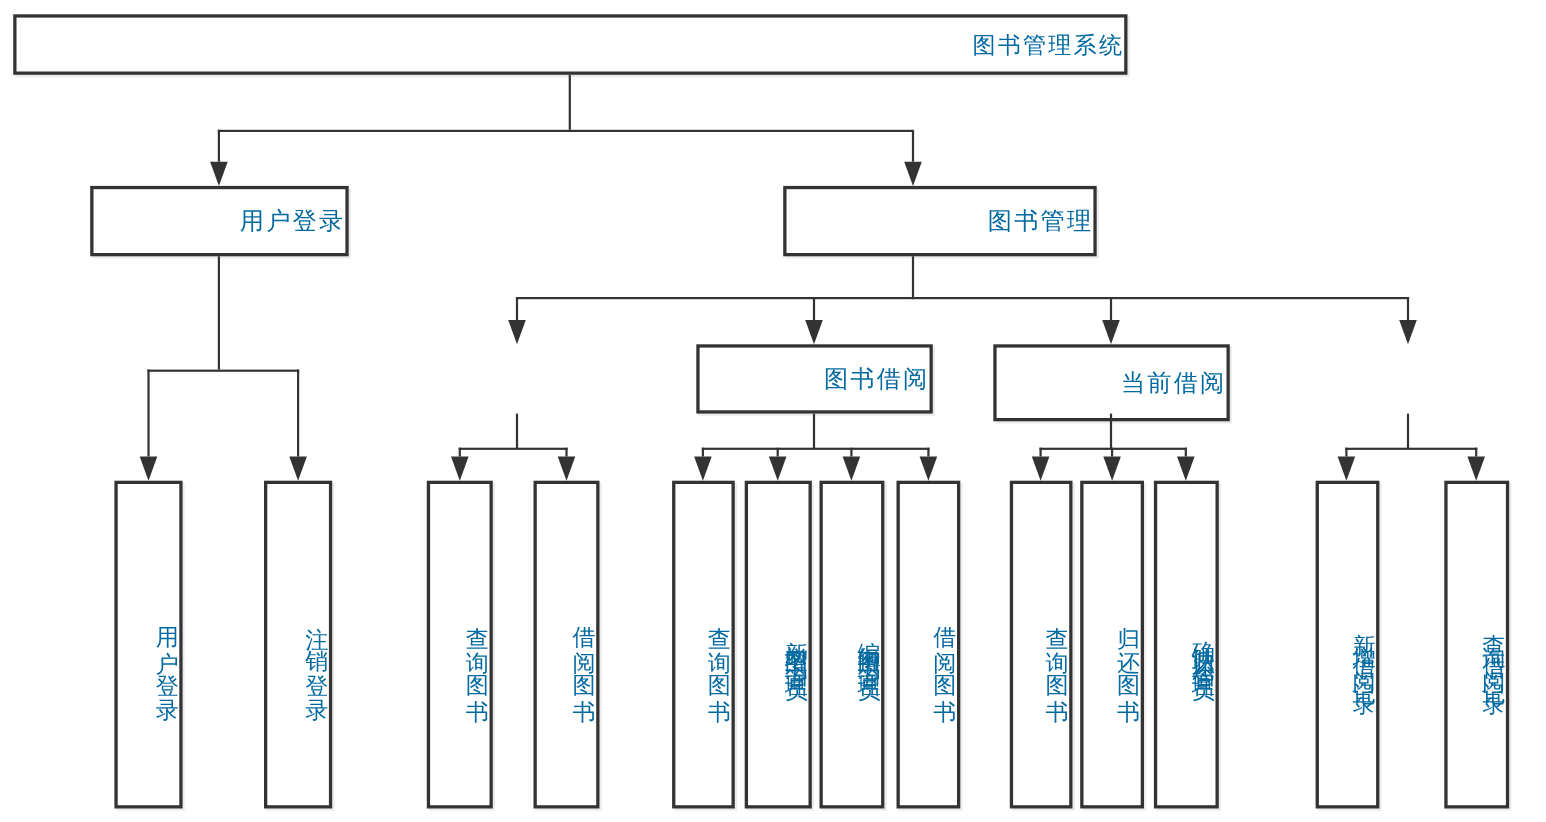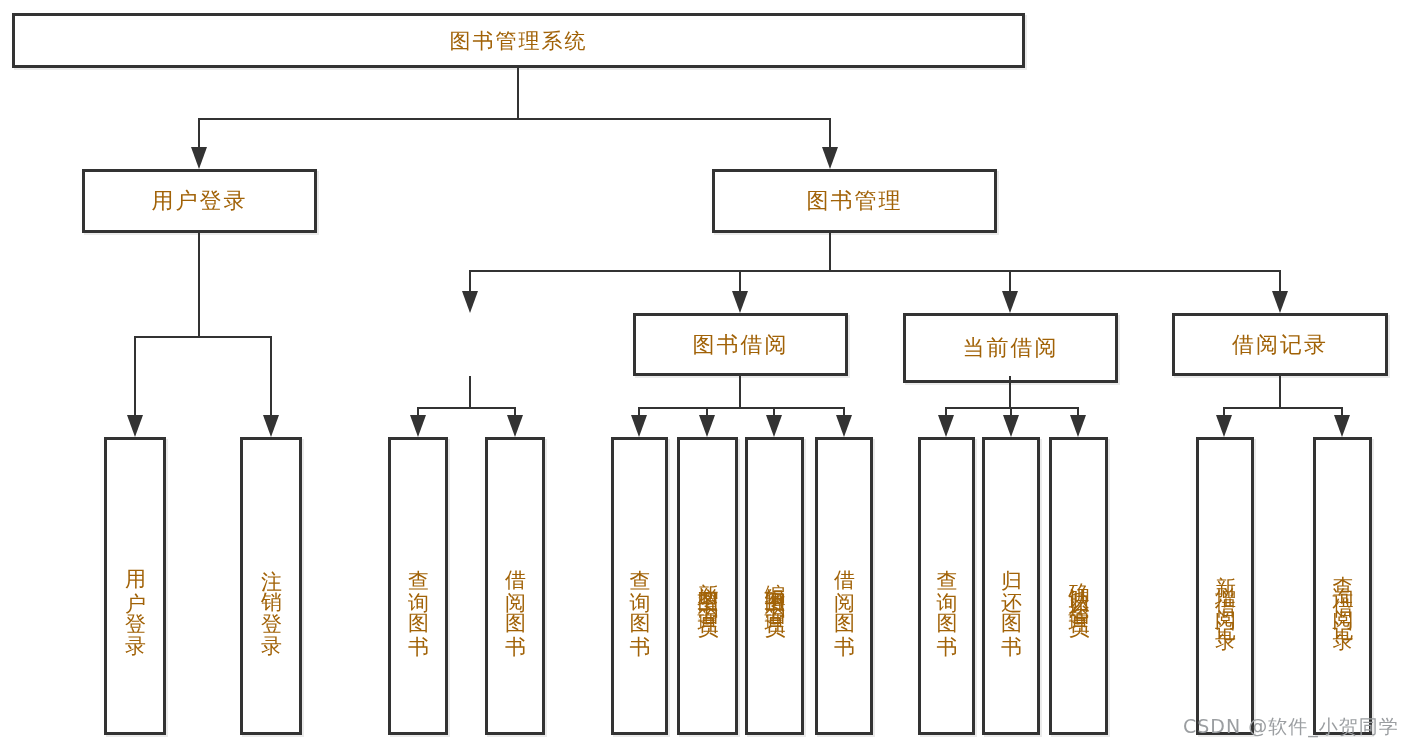--- a/index.html
+++ b/index.html
@@ -8,22 +8,22 @@
     width:1405px; height:747px;
     background:#ffffff;
     font-family:"DejaVu Sans","Liberation Sans",sans-serif;
     overflow:hidden;
   }
   .box {
     position:absolute;
     box-sizing:border-box;
     border:3px solid #333333;
     background:#ffffff;
-    display:flex; align-items:center; justify-content:center;
-    color:#a16207;
+    display:flex; align-items:center; justify-content:flex-end;
+    color:#0369a1;
     box-shadow:2px 2px 0 rgba(60,60,60,0.10);
   }
   .h-label { font-size:21px; letter-spacing:2px; white-space:nowrap; }
   .l23 .h-label { font-size:22px; }
   .leaf span {
     writing-mode:vertical-rl;
     text-orientation:mixed;
     font-size:21px;
     line-height:1.1;
     white-space:nowrap;
@@ -67,23 +67,20 @@
   </div>
   <div class="box l23" style="left:712px;top:169px;width:285px;height:64px;">
     <span class="h-label">图书管理</span>
   </div>
 
   <div class="box l23" style="left:633px;top:313px;width:215px;height:63px;">
     <span class="h-label">图书借阅</span>
   </div>
   <div class="box l23" style="left:903px;top:313px;width:215px;height:70px;">
     <span class="h-label">当前借阅</span>
-  </div>
-  <div class="box l23" style="left:1172px;top:313px;width:216px;height:63px;">
-    <span class="h-label">借阅记录</span>
   </div>
 
   <div class="box leaf sp4" style="left:104px;top:437px;width:62px;height:298px;">
     <span>用户登录</span>
   </div>
   <div class="box leaf sp4" style="left:240px;top:437px;width:62px;height:298px;">
     <span>注销登录</span>
   </div>
 
   <div class="box leaf sp4" style="left:388px;top:437px;width:60px;height:298px;">
@@ -170,15 +167,14 @@
     <div class="arrow" style="left:1077px;top:407px;height:8px;"></div>
   </div>
 
   <div>
     <div class="vline" style="left:1279px;top:376px;height:32px;"></div>
     <div class="hline" style="left:1223px;top:407px;width:120px;"></div>
     <div class="arrow" style="left:1223px;top:407px;height:8px;"></div>
     <div class="arrow" style="left:1341px;top:407px;height:8px;"></div>
   </div>
 
-  <div class="watermark">CSDN @软件_小贺同学</div>
 
 </div>
 
 </body></html>

